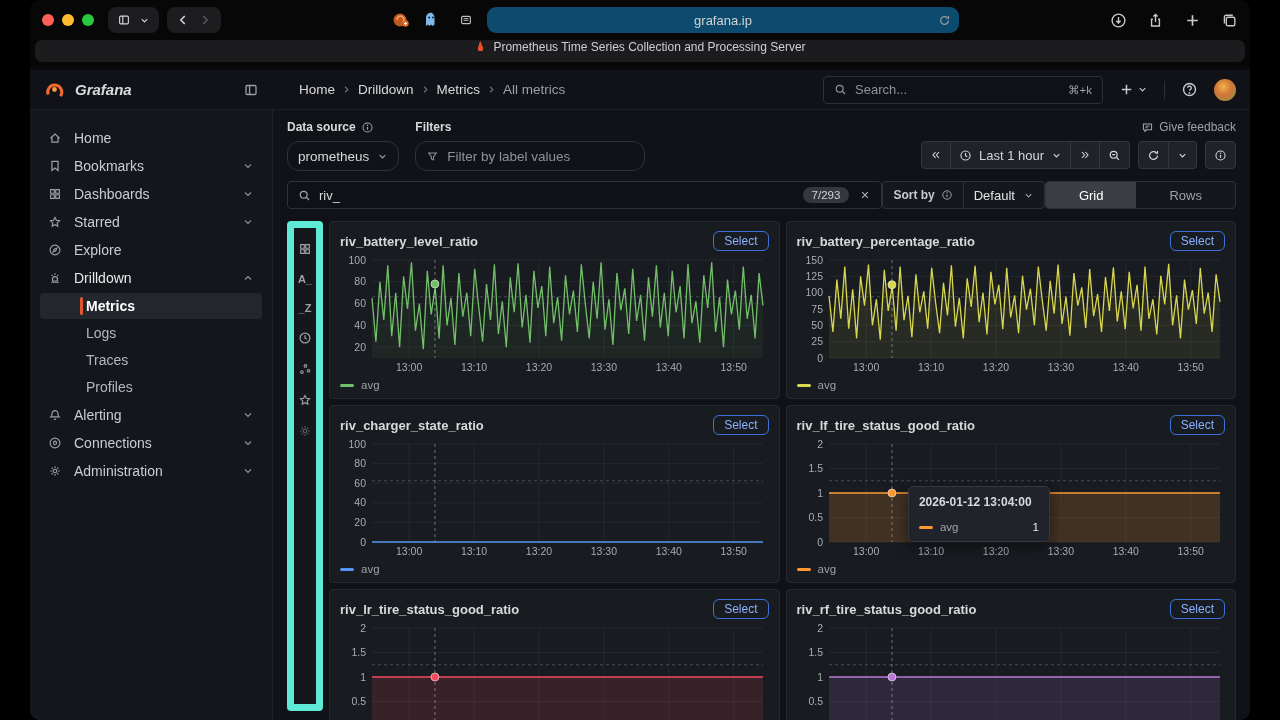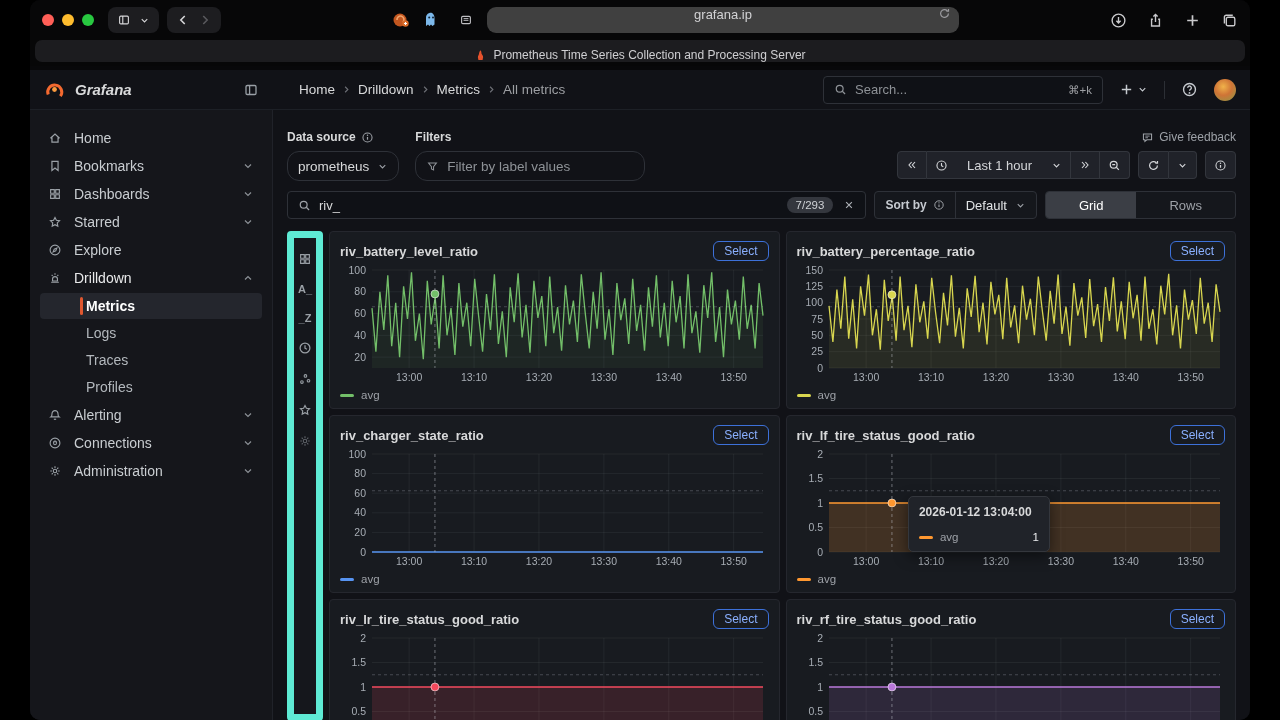--- a/index.html
+++ b/index.html
@@ -12,28 +12,28 @@
   .window { position:absolute; left:30px; top:0; width:1220px; height:720px;
             background:#08080a; border-radius:10px; overflow:hidden; }
 
   .btoolbar { height:40px; display:flex; align-items:center; padding:0 12px; background:#070708; }
   .lights { display:flex; gap:8px; margin-right:14px; }
   .light { width:12px; height:12px; border-radius:50%; }
   .pill { background:#1d1d20; border-radius:8px; height:26px; display:flex; align-items:center;
           padding:0 9px; gap:8px; color:#d6d6d8; }
   .pill .dim { color:#58585c; }
   .extrow { display:flex; gap:10px; align-items:center; margin-left:170px; }
-  .urlbar { background:#404040; border-radius:9px; height:26px; width:472px; margin-left:14px;
-            display:flex; align-items:flex-start; justify-content:center; position:relative;
+  .urlbar { background:#0c4a6e; border-radius:9px; height:26px; width:472px; margin-left:14px;
+            display:flex; align-items:center; justify-content:center; position:relative;
             color:#d2d2d4; font-size:13px; }
   .urlbar .i { position:absolute; right:8px; color:#9a9a9e; }
   .btools-right { margin-left:auto; display:flex; gap:20px; align-items:center; color:#c9c9cc; }
 
   .tabbar { height:26px; display:flex; gap:5px; padding:0 5px 4px; background:#070708; }
-  .btab { flex:1; border-radius:7px; display:flex; align-items:flex-end; justify-content:center;
+  .btab { flex:1; border-radius:7px; display:flex; align-items:flex-start; justify-content:center;
           gap:6px; font-size:12px; color:#cfcfd2; background:#1c1c1f; overflow:hidden; white-space:nowrap; }
   .btab.active { background:#3a3a3e; color:#e8e8ea; }
   .btab .fav { width:13px; height:13px; flex:0 0 auto; }
 
   
   .app { position:absolute; top:70px; left:0; right:0; bottom:0; background:#111217;
          display:flex; flex-direction:column; }
   .gheader { height:40px; flex:0 0 auto; display:flex; align-items:center;
              border-bottom:1px solid #1d2026; padding-right:14px; }
   .gheader-left { width:243px; flex:0 0 auto; display:flex; align-items:center; gap:10px; padding:0 14px;font-style:italic; }
@@ -56,39 +56,39 @@
   .navitem { height:28px; display:flex; align-items:center; gap:12px; padding:0 8px; border-radius:4px; }
   .navitem .i { color:#9aa0a6; }
   .navitem .chev { margin-left:auto; color:#8b9096; }
   .navsub { height:26px; display:flex; align-items:center; padding:0 8px 0 46px; border-radius:4px;
             color:#b3b8bd; position:relative; margin:1px 0; }
   .navsub.active { background:#24262d; color:#ffffff; font-weight:bold; }
   .navsub.active::before { content:""; position:absolute; left:40px; top:4px; bottom:4px; width:3px;
                            border-radius:2px; background:#e0572f; }
 
   .main { flex:1; min-width:0; padding:0 14px; position:relative; }
-  .controls { margin-top:20px; display:flex; justify-content:space-between;text-align:right; }
+  .controls { margin-top:10px; display:flex; justify-content:space-between;text-align:right; }
   .ctl-left { display:flex; gap:16px; }
   .ctl-group .lbl { font-size:12px; font-weight:bold; color:#d8d9da; display:flex; gap:5px;
                     align-items:center; margin-bottom:7px; }
   .select-box { height:30px; background:#111217; border:1px solid #2e3138; border-radius:12px;
                 display:flex; align-items:center; gap:8px; padding:0 10px; font-size:13.5px; color:#d8d9da; }
   .filter-box { width:230px; color:#8e9297; }
   .ctl-right { display:flex; flex-direction:column; align-items:flex-end; gap:7px; }
   .feedback { display:flex; align-items:center; gap:5px; font-size:12px; color:#9da1a7; }
   .timebar { display:flex; align-items:center; }
   .tbtn { height:28px; background:#202229; border:1px solid #33363d; display:flex; align-items:center;
-          gap:19px; padding:0 8px; color:#d3d5d8; font-size:13px; }
+          gap:7px; padding:0 8px; color:#d3d5d8; font-size:13px; }
   .tgroup { display:flex; }
   .tgroup .tbtn + .tbtn { border-left:none; }
   .tgroup .tbtn:first-child { border-radius:4px 0 0 4px; }
   .tgroup .tbtn:last-child { border-radius:0 4px 4px 0; }
   .tbtn.single { border-radius:4px; margin-left:8px; }
 
-  .searchrow { margin-top:10px; display:flex; gap:8px; align-items:center; }
+  .searchrow { margin-top:10px; display:flex; align-items:center; }
   .msearch { flex:1; height:28px; background:#0f1116; border:1px solid #2e3138; border-radius:4px;
              display:flex; align-items:center; gap:8px; padding:0 10px; }
   .msearch input { background:transparent; border:none; outline:none; color:#d8d9da; font-size:13px; flex:1;
                    font-family:"Liberation Sans", sans-serif; }
   .countpill { background:#34373e; border-radius:10px; padding:2px 9px; font-size:11.5px; color:#cfd2d6; }
   .clearx { color:#aeb2b8; display:flex; margin-left:2px; }
   .sortbox { height:28px; border:1px solid #2e3138; border-radius:4px; display:flex; align-items:center;
              background:#15171c; font-size:13px; }
   .sortbox .sb-lbl { display:flex; gap:6px; align-items:center; color:#c6cad0; padding:0 10px;
                      font-weight:bold; font-size:12px; }

